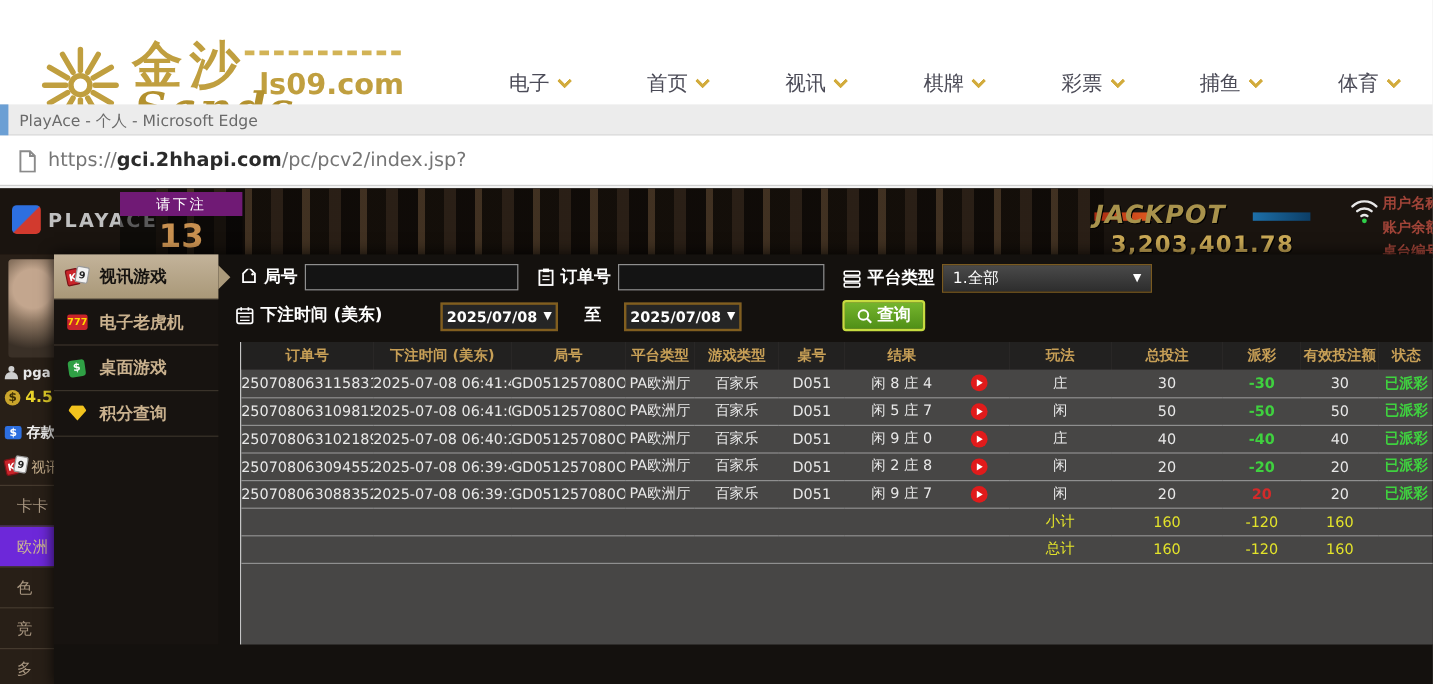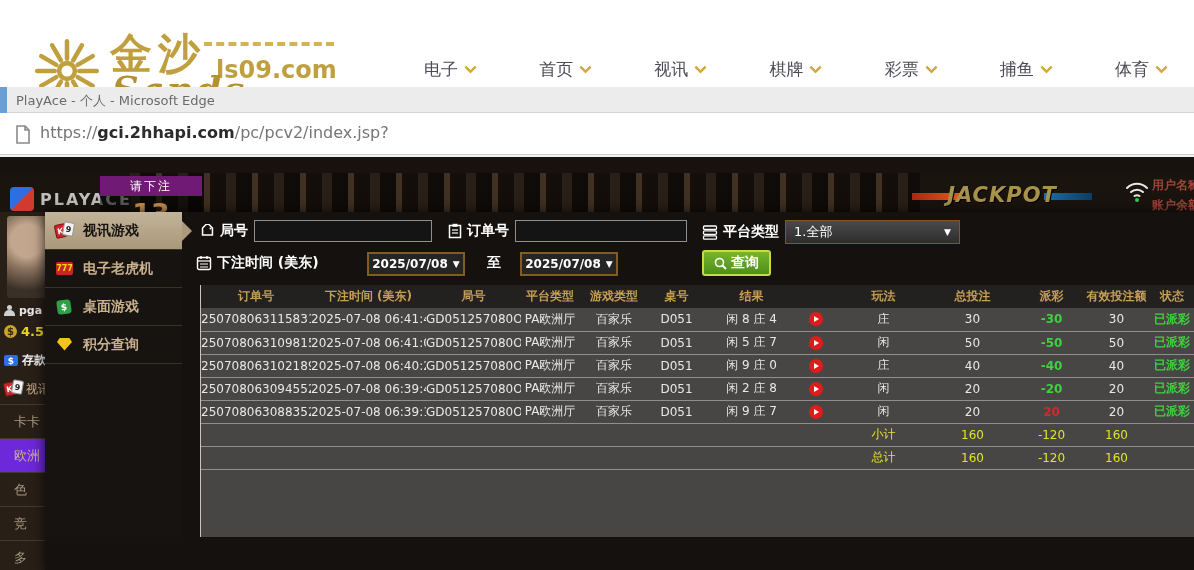--- a/index.html
+++ b/index.html
@@ -37,38 +37,38 @@
   
   .url-bar { position:absolute; left:0; top:113px; width:1194px; height:42px; background:#fff;
     border-bottom:1px solid #cfcfcf; }
   .url-icon { position:absolute; left:14px; top:12px; }
   .url-text { position:absolute; left:40px; top:10px; font-size:16px; color:#757575; }
   .url-domain { color:#2b2b2b; font-weight:bold; }
 
   
   .page { position:absolute; left:0; top:155px; width:1194px; height:415px;
     background:#17120e; border-top:2px solid #f2f2f2; }
-  .video-strip { position:absolute; left:0; top:16px; width:1194px; height:58px;
+  .video-strip { position:absolute; left:0; top:0; width:1194px; height:58px;
     background:#1a140f; overflow:hidden; }
   .blinds { position:absolute; left:130px; top:0; width:790px; height:58px; opacity:.8;
     background:repeating-linear-gradient(90deg,
       #2e2218 0 10px, #0d0906 10px 26px, #4a3826 26px 32px, #120d08 32px 48px); }
   .playace { position:absolute; left:10px; top:14px; display:flex; align-items:center; gap:6px; }
   .playace-mark { width:24px; height:24px; border-radius:4px;
     background:linear-gradient(135deg,#2d6fe0 0 48%, #d23a2e 52% 100%); }
   .playace-word { font-size:16px; font-weight:bold; letter-spacing:2px; color:#bfbfbf; }
   .bet-box { position:absolute; left:100px; top:3px; width:102px; height:55px;
     background:rgba(5,5,5,.55); }
   .bet-box-head { height:20px; background:#701a75; color:#fff; font-size:12px;
     display:flex; align-items:center; justify-content:center; letter-spacing:2px; }
   .bet-count { height:35px; display:flex; align-items:center; justify-content:center;
     color:#c89050; font-size:27px; font-weight:bold; }
   .jackpot { position:absolute; left:912px; top:10px; width:180px; text-align:center; }
   .jackpot-banner { position:relative; height:24px; display:flex; align-items:center;
-    justify-content:center; }
+    }
   .jp-red { position:absolute; left:0; top:10px; width:48px; height:7px;
     background:linear-gradient(90deg,#a82a12,#e05a20); }
   .jp-blue { position:absolute; right:0; top:10px; width:48px; height:7px;
     background:linear-gradient(90deg,#1d6fa8,#0c3e66); }
   .jackpot-word { position:relative; font-size:21px; font-weight:bold; font-style:italic;
     color:#a8924c; text-shadow:1px 1px 0 #000; letter-spacing:1px; }
   .jackpot-num { margin-top:2px; font-size:19px; font-weight:bold; color:#c9a855;
     text-shadow:1px 1px 0 #000; letter-spacing:1px; }
   .info-panel { position:absolute; right:0; top:0; width:72px; height:58px; }
   .wifi { position:absolute; left:2px; top:6px; }

